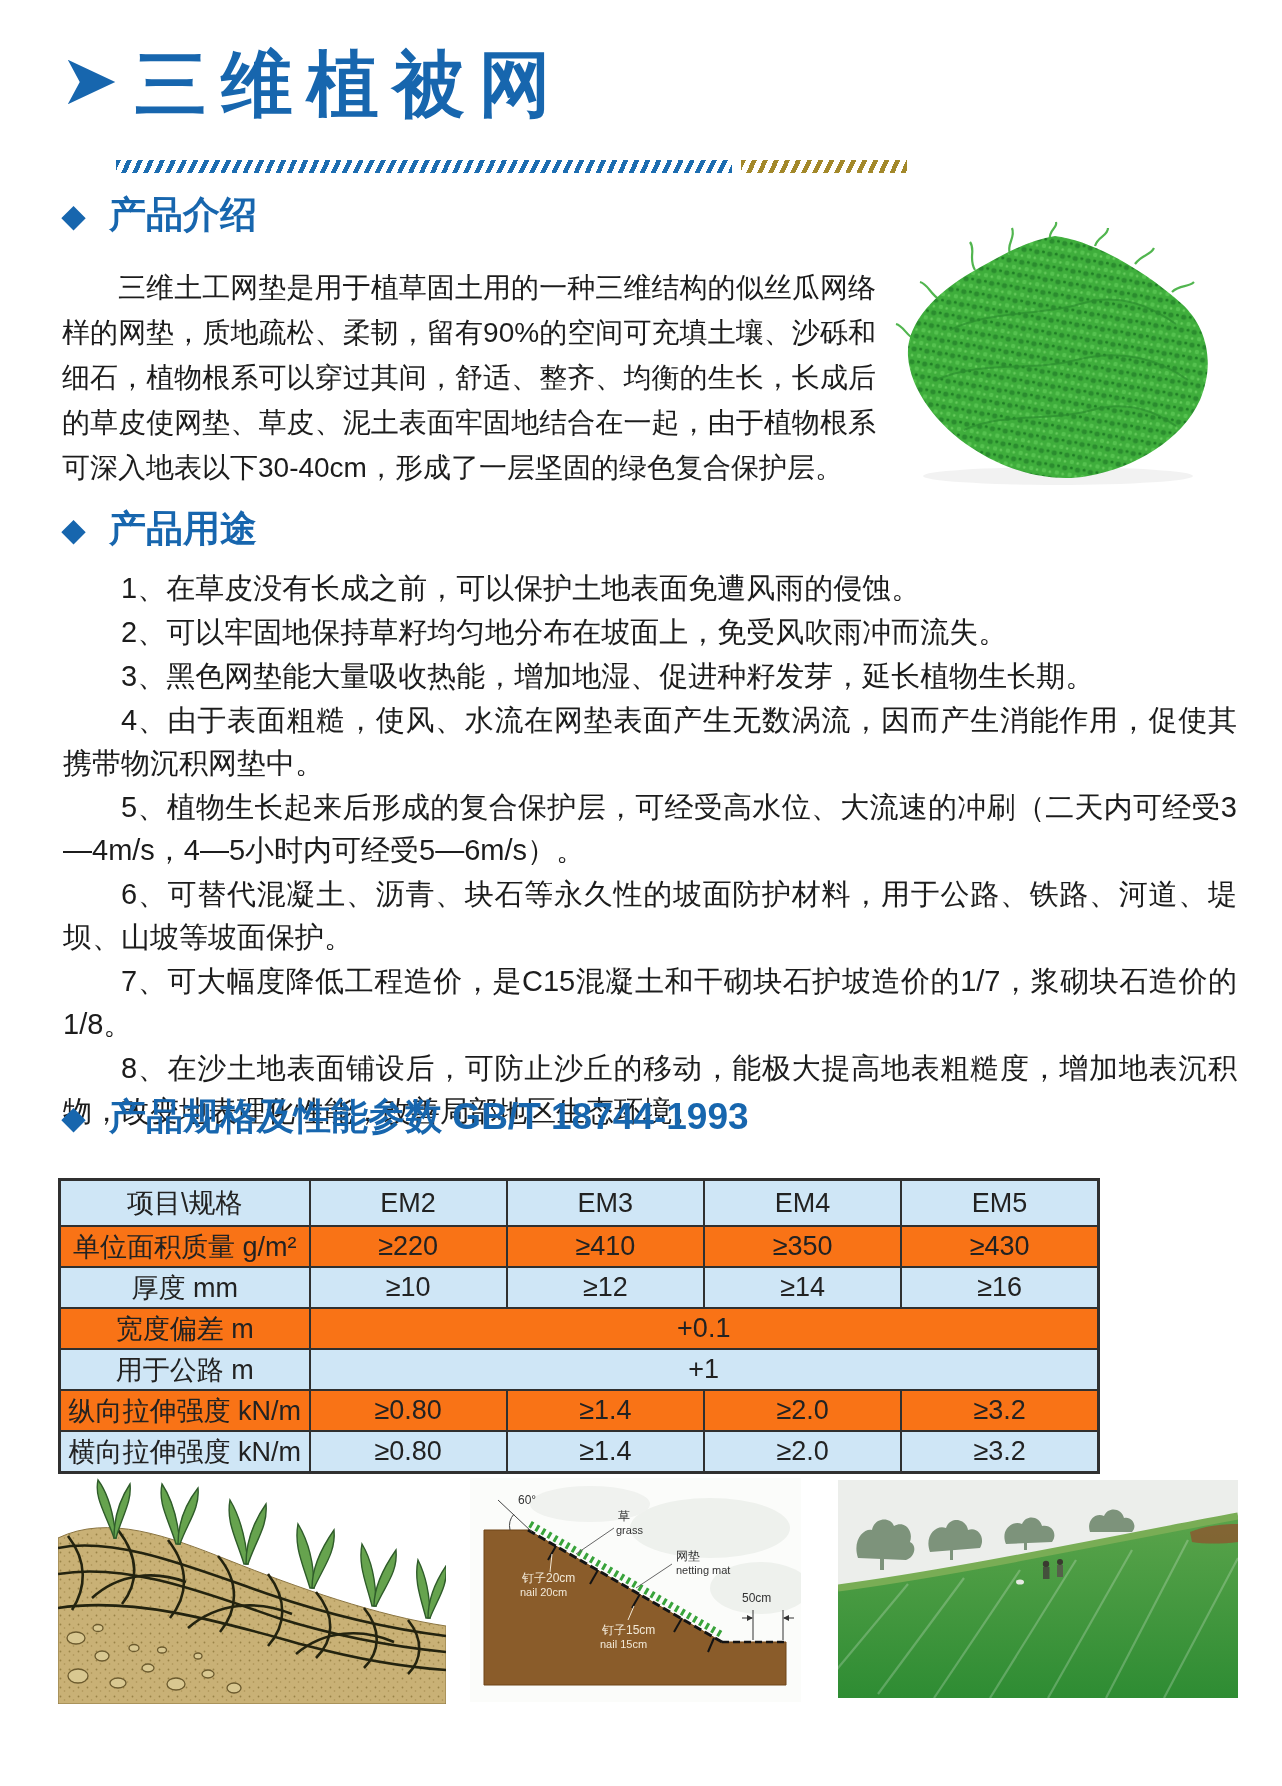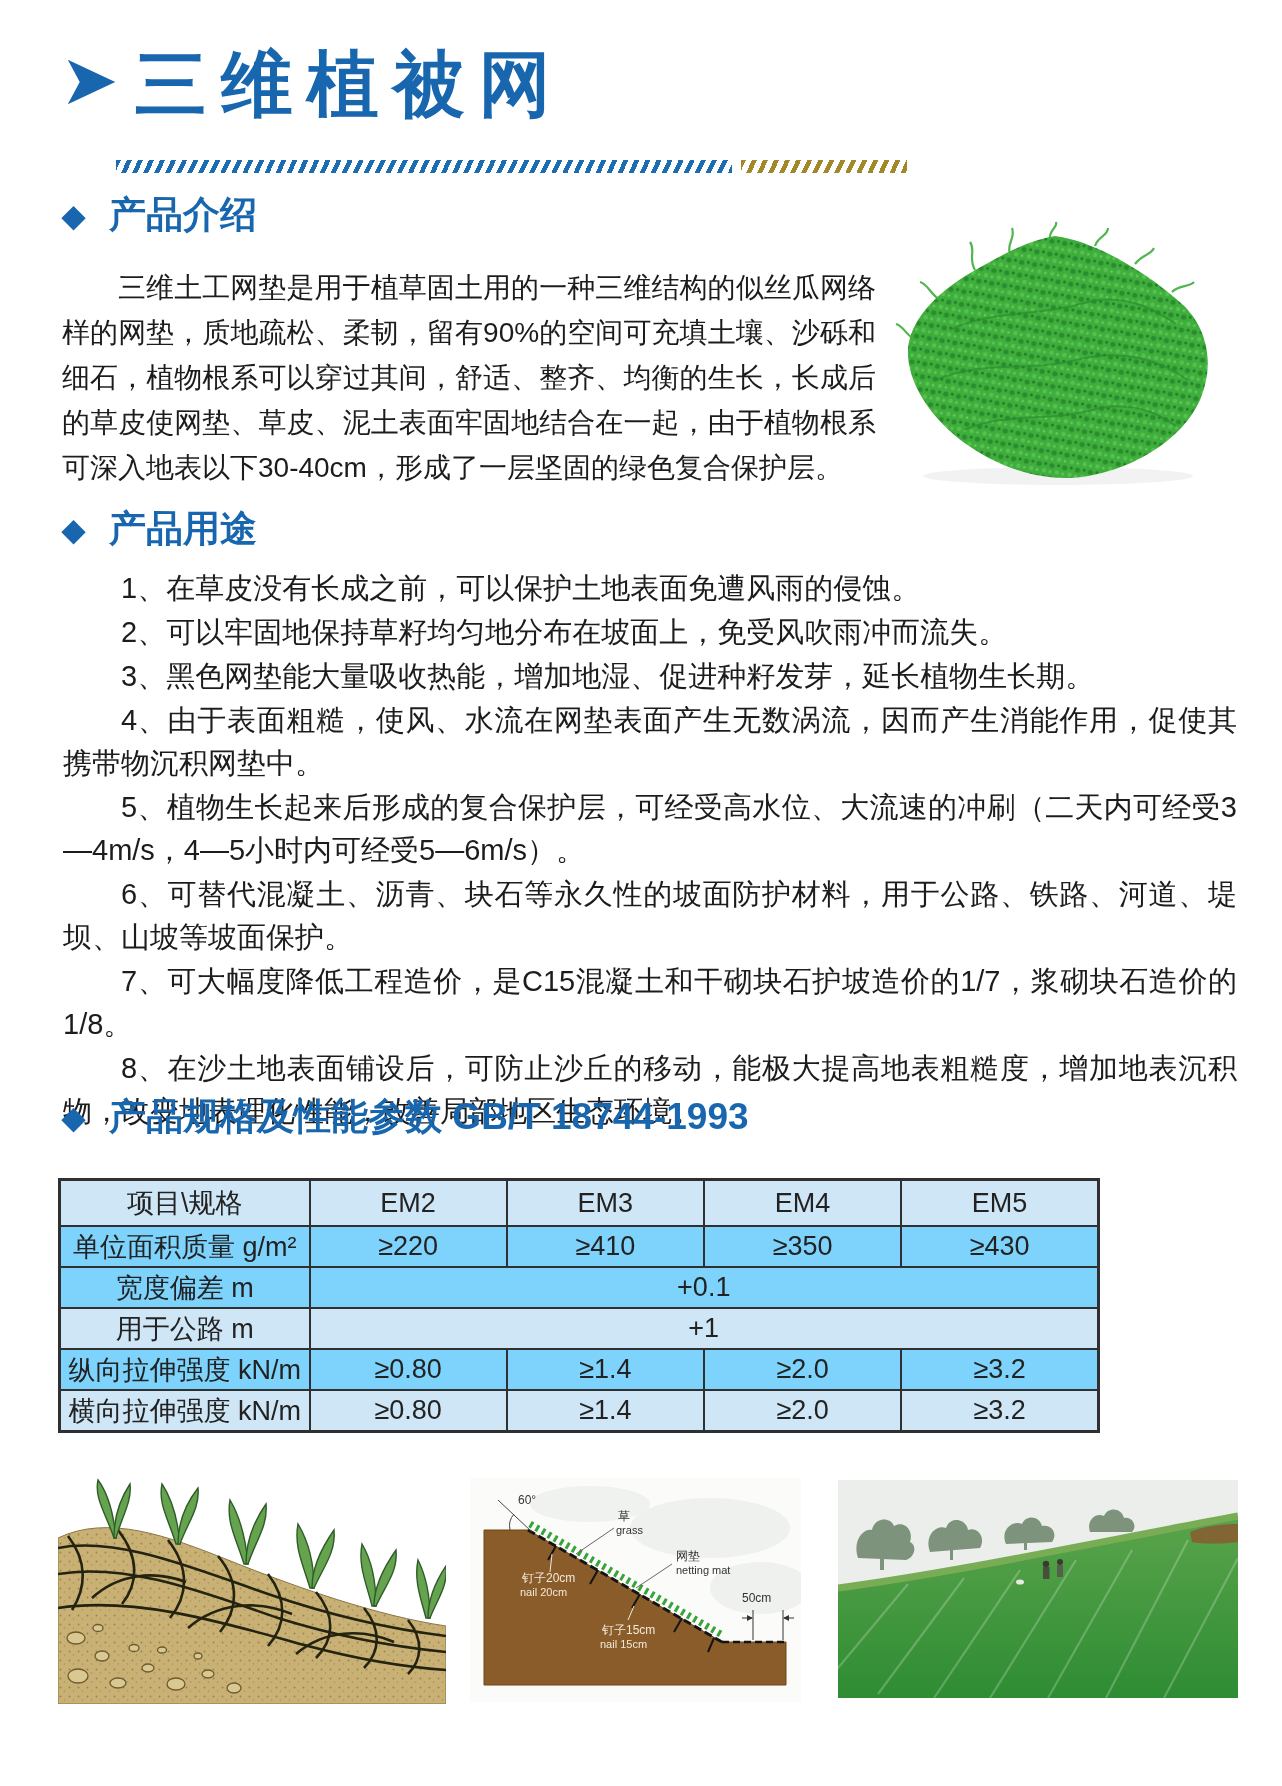--- a/index.html
+++ b/index.html
@@ -50,21 +50,21 @@
   
   .spec-table-wrap { position:absolute; left:58px; top:1178px; width:1042px; }
   table.spec { border-collapse:collapse; width:100%; table-layout:fixed; }
   table.spec th, table.spec td {
     border:2px solid #303030; text-align:center; vertical-align:middle;
     font-size:27px; color:#222; padding:0; height:39px; font-weight:normal;
   }
   table.spec thead th { height:44px; background:#cfe6f6; }
   table.spec col.c-label { width:250px; }
   tr.row-blue  td { background:#cfe6f6; }
-  tr.row-white td { background:#7dd3fc; }
+  tr.row-white td { background:#f97316; }
   table.spec { border:3px solid #303030; }
 
   
   .figure { position:absolute; }
   #fig-illustration { left:58px;  top:1478px; width:388px; height:226px; }
   #fig-diagram      { left:470px; top:1478px; width:331px; height:224px; }
   #fig-photo        { left:838px; top:1480px; width:400px; height:218px; }
   .figure svg { display:block; width:100%; height:100%; }
   .diag-label { font-family:"Liberation Sans", sans-serif; }
 </style>
@@ -160,20 +160,27 @@
         </tr>
       </thead>
       <tbody>
         <tr class="row-white">
           <td>单位面积质量 g/m²</td>
           <td>≥220</td>
           <td>≥410</td>
           <td>≥350</td>
           <td>≥430</td>
         </tr>
+        <tr class="row-blue">
+          <td>厚度 mm</td>
+          <td>≥10</td>
+          <td>≥12</td>
+          <td>≥14</td>
+          <td>≥16</td>
+        </tr>
         <tr class="row-white">
           <td>宽度偏差 m</td>
           <td colspan="4">+0.1</td>
         </tr>
         <tr class="row-blue">
           <td>用于公路 m</td>
           <td colspan="4">+1</td>
         </tr>
         <tr class="row-white">
           <td>纵向拉伸强度 kN/m</td>

